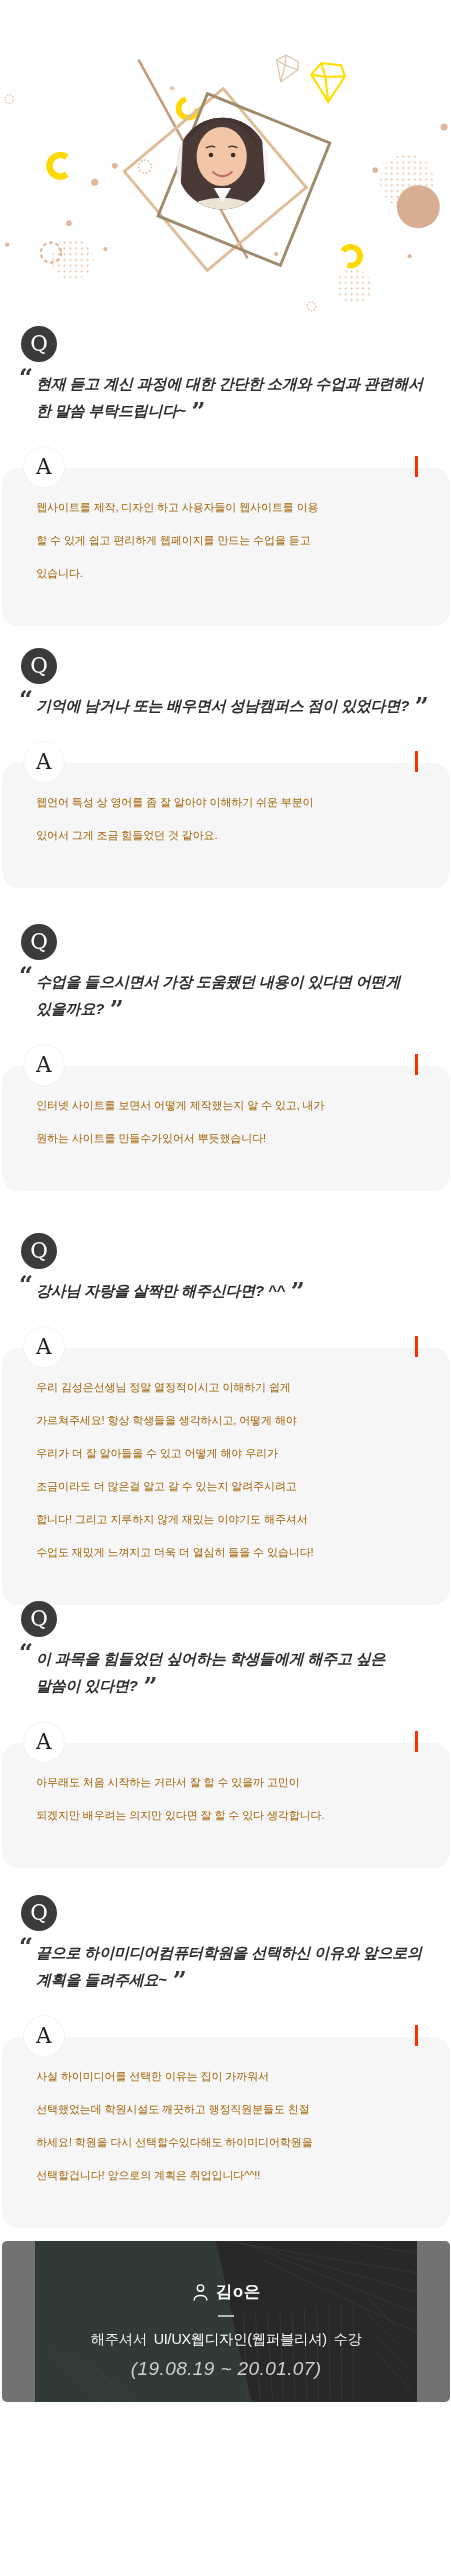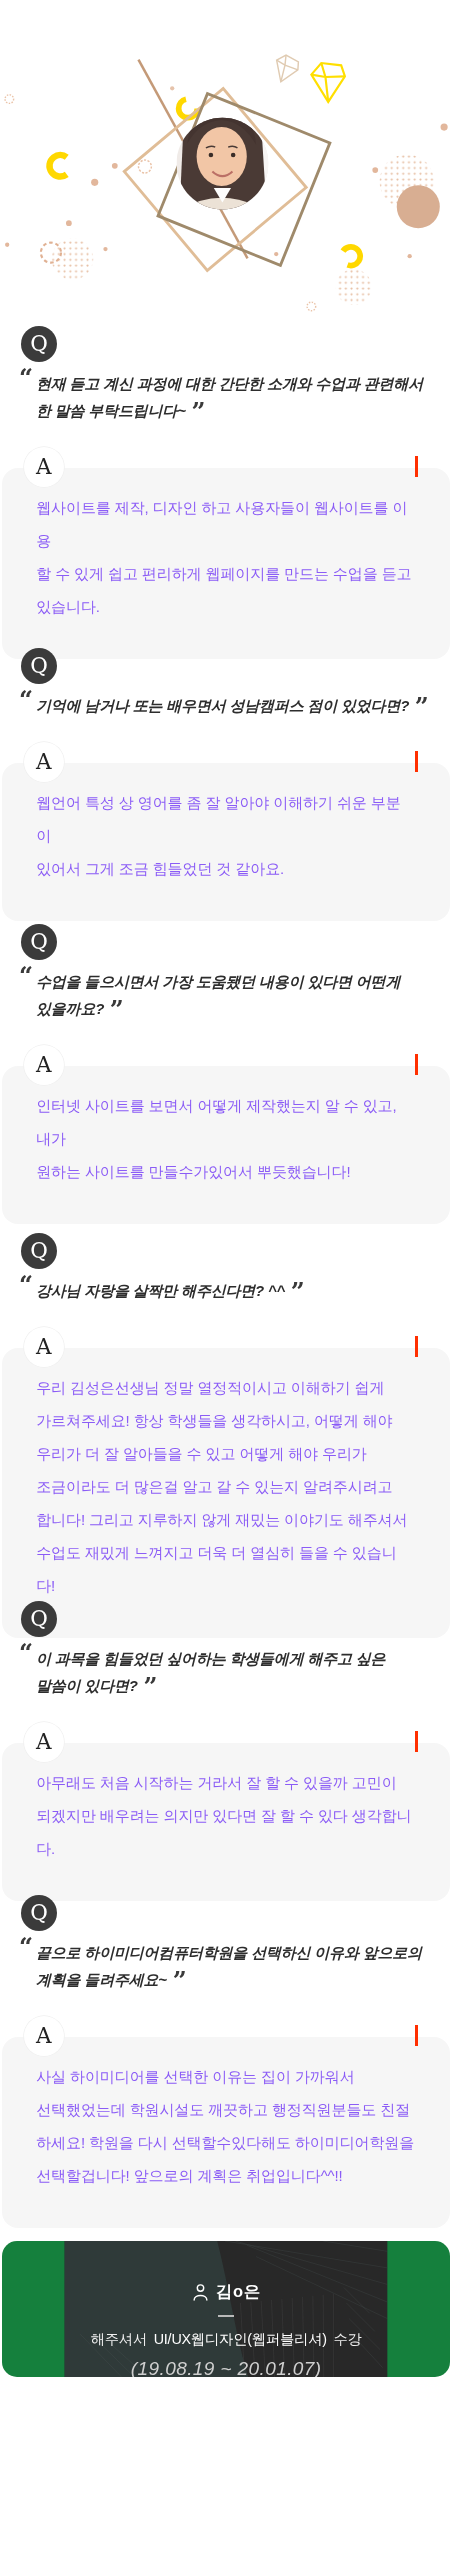--- a/index.html
+++ b/index.html
@@ -34,27 +34,27 @@
   }
   .a-circle{
     position:absolute;left:21.5px;top:-21.5px;width:40px;height:40px;border-radius:50%;
     background:#ffffff;box-shadow:0 0 0 0.7px #efefef;color:#222;
     display:flex;align-items:center;justify-content:center;
     font-family:"DejaVu Serif","Liberation Serif",serif;font-size:21.5px;
   }
   .red-bar{position:absolute;right:32px;top:-12.2px;width:2.9px;height:21.5px;background:#ff2f00;}
   .a-text{
     padding:23px 36px 36px 34px;
-    font-size:15px;color:#8b5cf6;line-height:33px;letter-spacing:-0.1px;white-space:pre-line;
+    font-size:11px;color:#a16207;line-height:33px;letter-spacing:-0.1px;white-space:pre-line;
   }
 
   
   .footer-card{
-    position:absolute;left:2.2px;top:2241px;width:448px;height:136px;border-radius:15px;
-    background:#15803d;overflow:hidden;color:#fff;
+    position:absolute;left:2.2px;top:2241px;width:448px;height:161px;border-radius:5px;
+    background:#737373;overflow:hidden;color:#fff;
   }
   .footer-bg{position:absolute;top:0;left:0;width:100%;height:100%;}
   .footer-content{position:relative;z-index:2;text-align:center;padding-top:40px;}
   .name-row{display:flex;align-items:center;justify-content:center;gap:7.2px;}
   .name{font-size:16.5px;font-weight:bold;letter-spacing:0.7px;}
   .sep-line{width:16px;height:2.2px;background:#b9b9b9;margin:12.2px auto 13px auto;}
   .course-line{font-size:14.3px;color:#f2f2f2;letter-spacing:-0.2px;}
   .course-strong{font-weight:normal;margin:0 2.9px;color:#ffffff;}
   .period{margin-top:8.6px;font-size:19px;font-style:italic;color:#cfcfcf;letter-spacing:0.4px;}
 </style>

